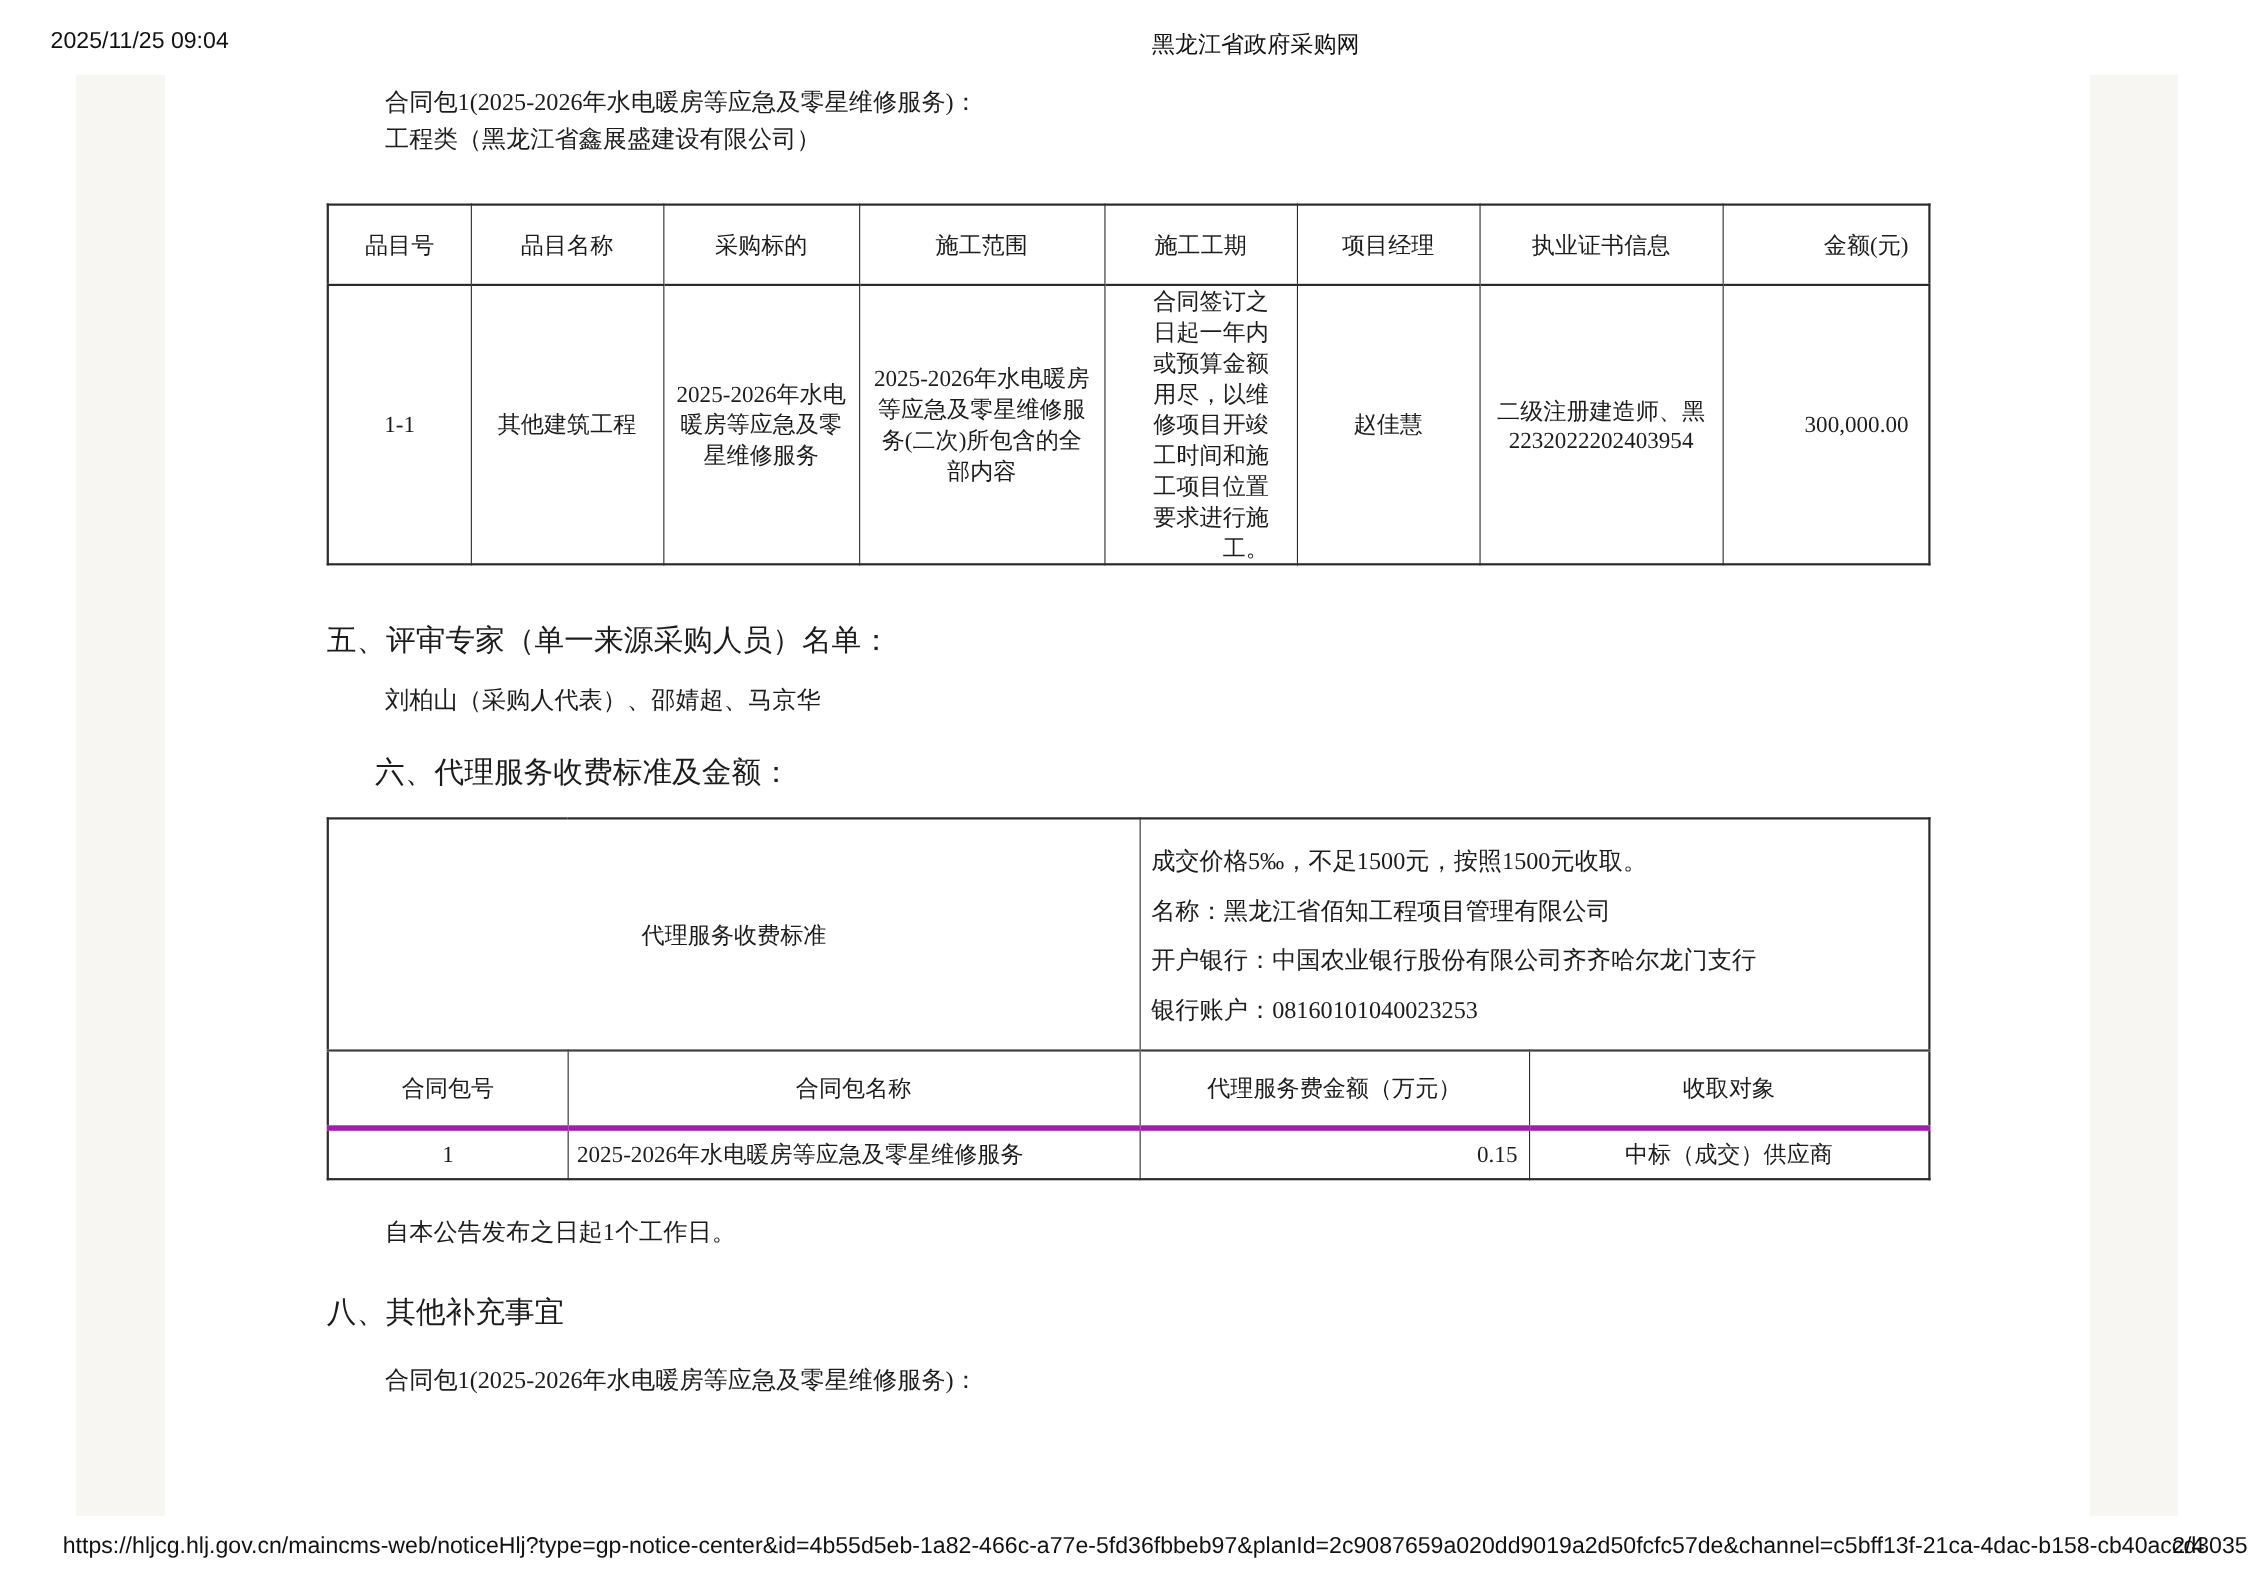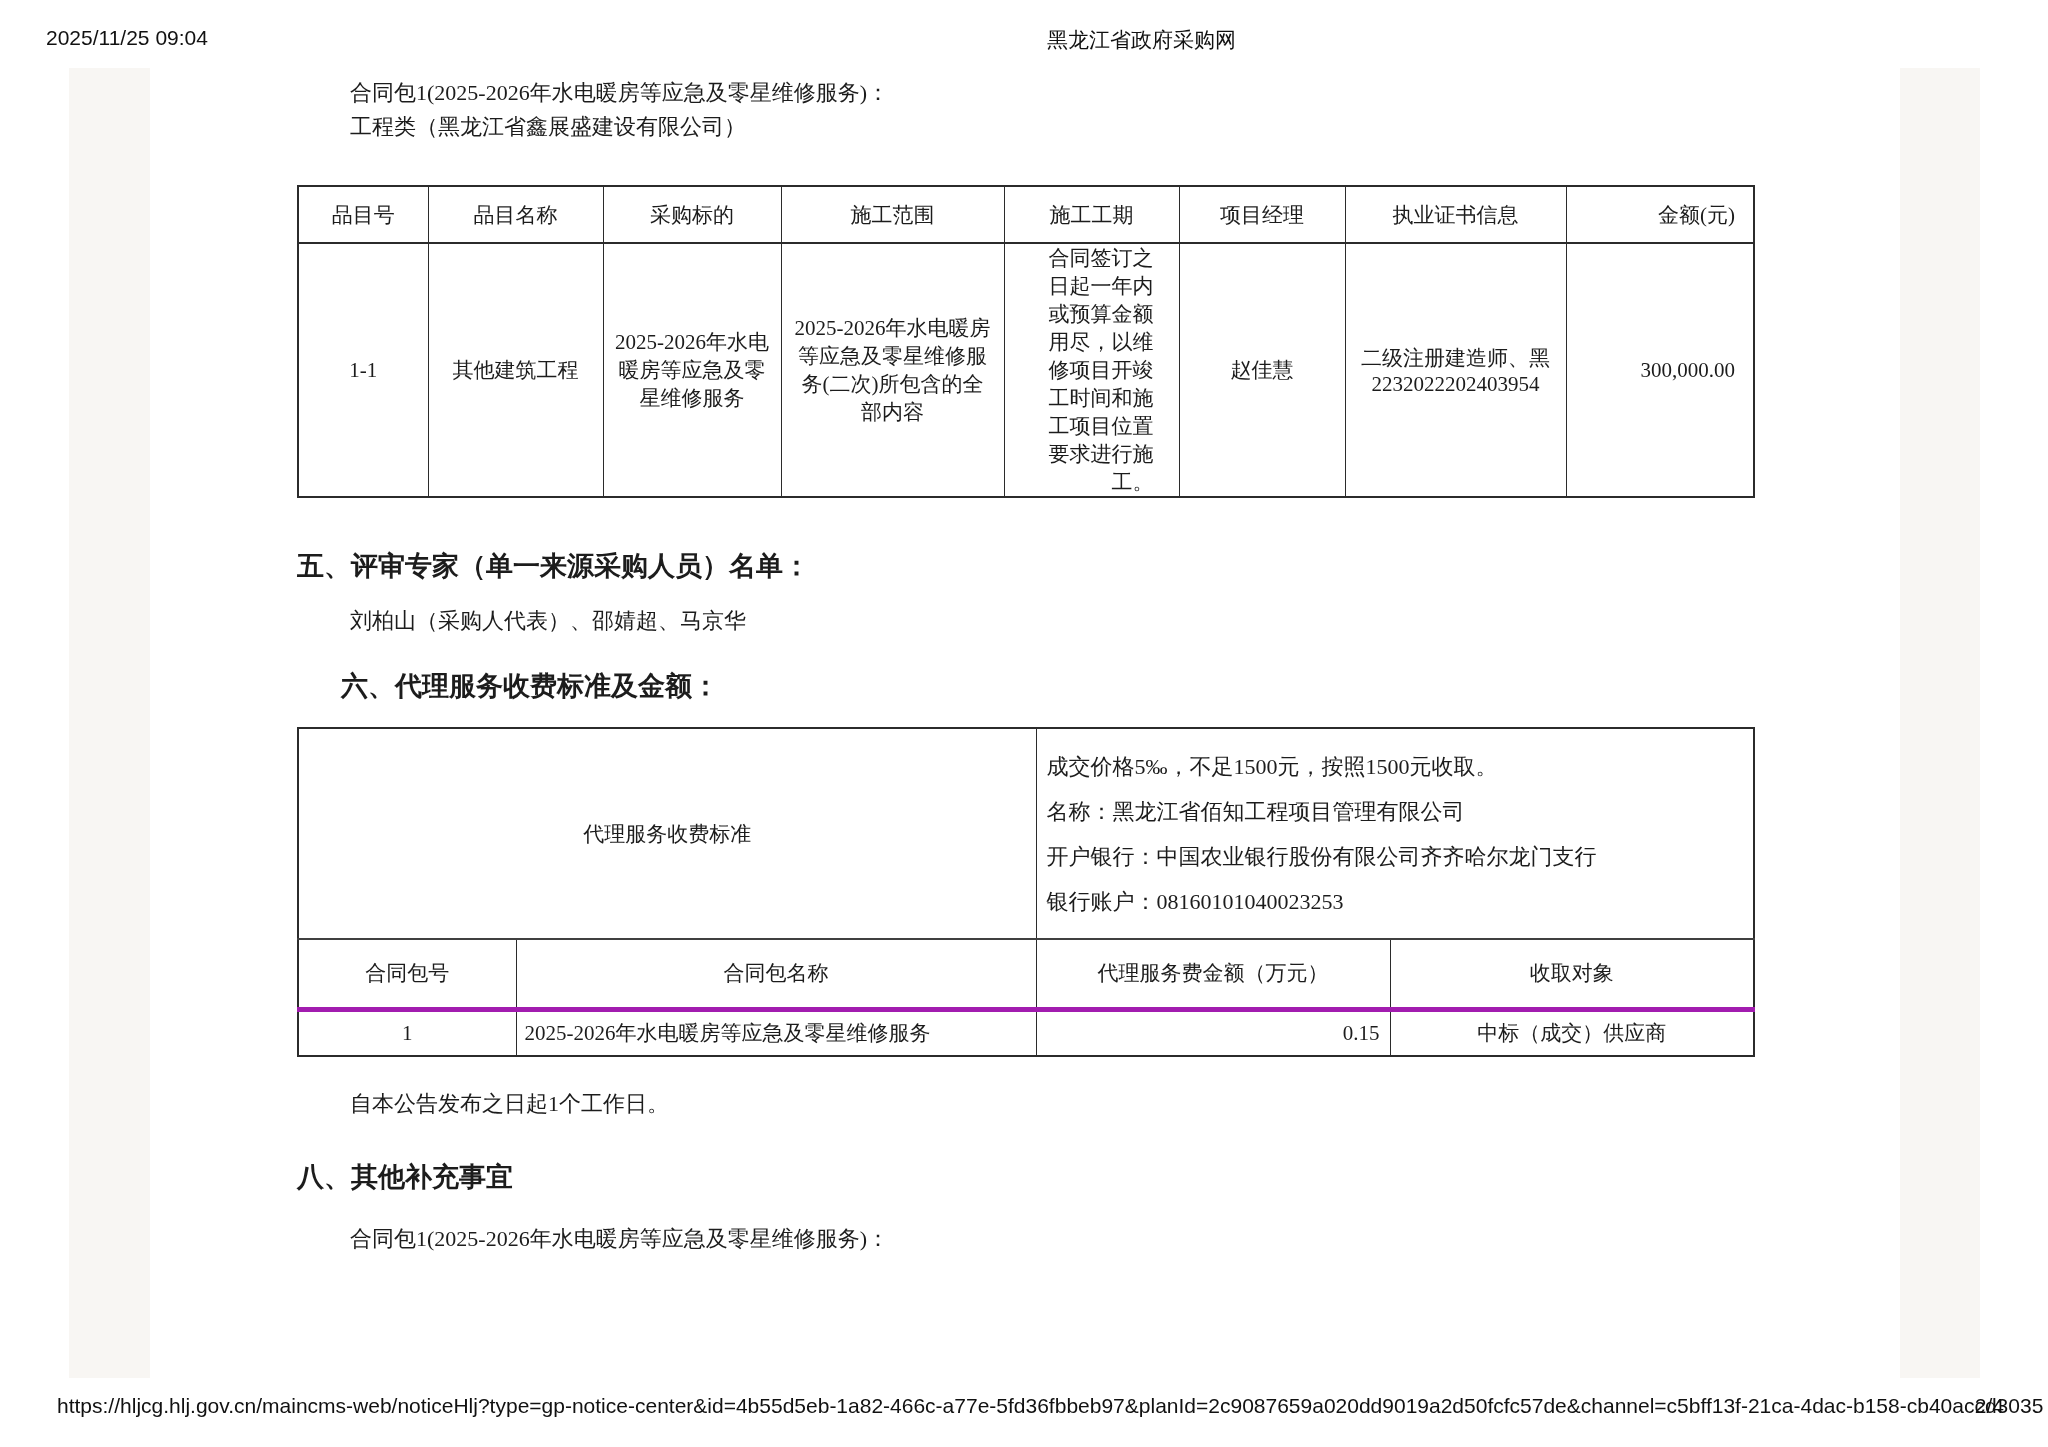--- a/index.html
+++ b/index.html
@@ -15,34 +15,34 @@
   .header-date{left:46px;top:26px;}
   .header-title{left:1047px;top:26px;}
   .footer-url{left:57px;top:1394px;}
   .footer-page{right:44px;top:1394px;}
   .strip{position:absolute;top:68px;height:1310px;background:#f8f6f3;}
   .strip-left{left:69px;width:81px;}
   .strip-right{left:1900px;width:80px;}
   .content{position:absolute;left:297px;top:0;width:1456px;}
   .para{margin:0;padding-left:53px;font-size:22px;line-height:34px;}
   .para-first{margin-top:76px;}
-  .heading{margin:0;font-size:27px;line-height:40px;font-weight:700;}
+  .heading{margin:0;font-size:27px;line-height:40px;font-weight:400;}
   .h5{margin-top:48px;}
   .h6{margin-top:28px;margin-left:44px;}
   .h7{margin-top:40px;}
   .h8{margin-top:36px;}
   .p-names{margin-top:18px;}
   .p-period{margin-top:30px;}
   .p-supp{margin-top:25px;}
   table{border-collapse:collapse;table-layout:fixed;width:1456px;}
   td,th{border:1px solid #2b2b2b;font-weight:400;vertical-align:middle;
         font-size:21px;text-align:center;padding:0 10px;box-sizing:border-box;}
   table{border:2px solid #2b2b2b;}
   .award-table{margin-top:41px;}
-  .award-table thead tr{height:57px;}
+  .award-table thead tr{height:73px;}
   .award-table thead th{border-bottom:2px solid #2b2b2b;}
   .award-table tbody tr{height:236px;}
   .cell-right{text-align:right;padding-right:18px;}
   .cell-left{text-align:right;padding:0 25px;}
   .cell-break{word-break:break-all;padding:0 12px;}
   .fee-table{margin-top:21px;}
   .fee-table .row-standard{height:211px;}
   .fee-table .row-standard td{border-bottom:2px solid #404040;}
   .fee-table .row-head{height:70px;}
   .fee-table .row-head th{border-bottom:5px solid #a21caf;}

